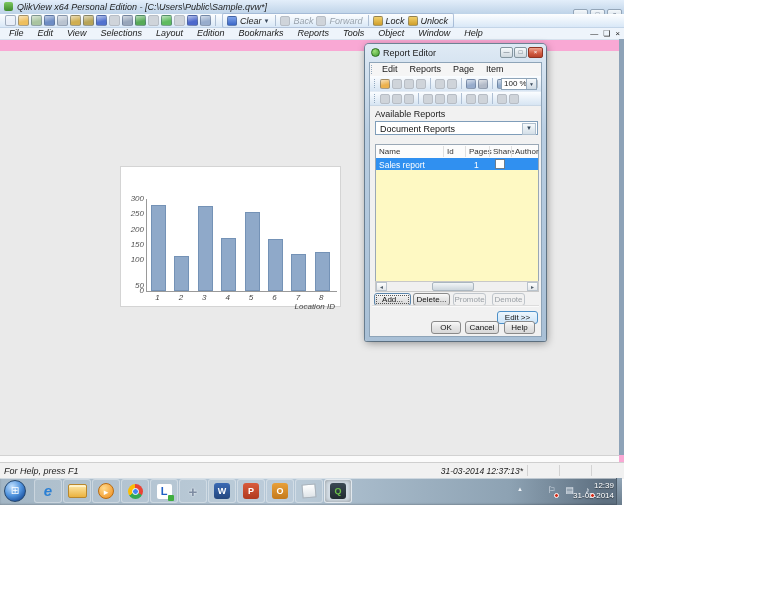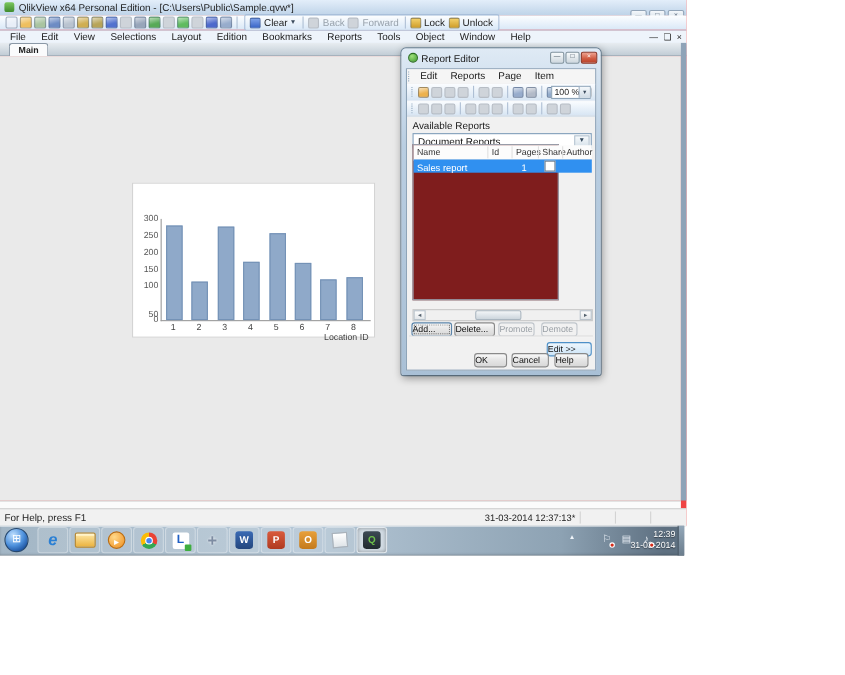--- a/index.html
+++ b/index.html
@@ -1,21 +1,21 @@
 <!DOCTYPE html>
 <html><head>
 <meta charset="utf-8">
 <style>
   html,body{margin:0;padding:0;background:#ffffff;}
   #canvas{position:relative;width:768px;height:614px;background:#ffffff;overflow:hidden;
           font-family:"Liberation Sans","DejaVu Sans",sans-serif;-webkit-font-smoothing:antialiased;}
   .abs{position:absolute;}
 
   
-  #app{position:absolute;left:0;top:0;width:624px;height:478px;background:#ef4444;}
+  #app{position:absolute;left:0;top:0;width:624px;height:478px;background:#f9a8d4;font-style:italic;}
   #titlebar{position:absolute;left:0;top:0;width:624px;height:14px;
     background:linear-gradient(#e3eefa,#bed3e8);border-bottom:1px solid #9fb4ca;}
   #app-title{position:absolute;left:17px;top:2px;font-size:9px;color:#1d1d1d;white-space:nowrap;}
   .win-ctl{width:15px;height:10px;border:1px solid #93a5b8;border-radius:2px;
     background:linear-gradient(#f4f8fb,#cfdae4);font-size:6px;line-height:8px;text-align:center;color:#42536a;
     display:inline-block;box-sizing:border-box;margin-left:2px;}
   #toolbar{position:absolute;left:0;top:14px;width:624px;height:14px;
     background:linear-gradient(#fdfeff,#d9e8f7);border-bottom:1px solid #c3d5e8;white-space:nowrap;
     display:flex;align-items:center;padding-left:4px;box-sizing:border-box;}
   .ticon{width:11px;height:11px;border-radius:2px;border:1px solid rgba(70,90,120,.45);
@@ -79,33 +79,33 @@
   .grip{width:1px;height:9px;border-left:1px dotted #93a9bf;margin:0 3px 0 1px;}
   #re-zoom{position:absolute;right:4px;top:2px;width:36px;height:12px;background:#fff;border:1px solid #8ea4b8;
     box-sizing:border-box;font-size:8px;color:#222;line-height:10px;padding-left:2px;}
   #re-zoom .zcaret{position:absolute;right:0;top:0;width:9px;height:10px;background:linear-gradient(#f4f8fb,#cfdae4);
     border-left:1px solid #9db0c2;font-size:5px;text-align:center;line-height:10px;color:#3a4a5c;}
   #avail-label{position:absolute;left:5px;top:46px;font-size:9px;color:#1a1a1a;}
   #scope-select{position:absolute;left:5px;top:58px;width:163px;height:14px;background:#fff;border:1px solid #7f9db9;box-sizing:border-box;}
   #scope-value{position:absolute;left:4px;top:2px;font-size:9px;color:#111;}
   #scope-arrow{position:absolute;right:1px;top:1px;width:12px;height:10px;background:linear-gradient(#f6fafc,#d4dfe8);
     border:1px solid #aebfce;font-size:6px;text-align:center;line-height:9px;color:#33485c;}
-  #re-table{position:absolute;left:5px;top:68px;width:133px;height:142px;background:#7f1d1d;border:1px solid #9aa8b6;box-sizing:border-box;}
+  #re-table{position:absolute;left:5px;top:81px;width:164px;height:142px;background:#fef9c3;border:1px solid #9aa8b6;box-sizing:border-box;}
   #re-thead{position:absolute;left:0;top:0;width:162px;height:13px;background:#fcfcfc;border-bottom:1px solid #d0d0d0;}
   .th{position:absolute;top:2px;font-size:8px;color:#333;}
   .th-sep{position:absolute;top:1px;width:1px;height:11px;background:#e0e0e0;}
   #re-row{position:absolute;left:0;top:13px;width:162px;height:12px;background:#3090f0;}
   .td{position:absolute;top:2px;font-size:8.5px;color:#fff;}
   #share-box{position:absolute;left:119px;top:1px;width:10px;height:10px;background:#fff;border:1px solid #6b7d8f;box-sizing:border-box;}
   #re-hscroll{position:absolute;left:5px;top:218px;width:164px;height:11px;background:#f0f0f0;border:1px solid #c8c8c8;box-sizing:border-box;}
   .scroll-btn{position:absolute;top:0;width:11px;height:9px;background:linear-gradient(#fdfdfd,#e3e7ea);
     border:1px solid #b9c3cc;font-size:6px;text-align:center;line-height:8px;color:#55626e;box-sizing:border-box;}
   #re-thumb{position:absolute;left:56px;top:0;width:42px;height:9px;background:linear-gradient(#f2f5f7,#cdd6dd);
     border:1px solid #aab6c0;box-sizing:border-box;border-radius:2px;}
-  .btn{position:absolute;font-size:8px;color:#111;text-align:left;
+  .btn{position:absolute;font-size:8px;color:#111;text-align:center;
     background:linear-gradient(#f9f9f9,#e6e6e6 45%,#d8d8d8);border:1px solid #8a8a8a;border-radius:3px;
     box-sizing:border-box;line-height:11px;height:13px;}
   .btn.dis{color:#9aa0a6;border-color:#c0c6cc;background:#f1f1f1;}
   .btn.def{border-color:#4d90c8;background:linear-gradient(#edf6fd,#cde5f8);}
   .btn.focused{outline:1px dotted #555;outline-offset:-3px;border-color:#5b85ab;}
   #re-sep{position:absolute;left:2px;top:242px;width:167px;height:1px;background:#dcdcdc;border-bottom:1px solid #fafafa;}
 
   
   #taskbar{position:absolute;left:0;top:478px;width:622px;height:27px;z-index:10;
     background:linear-gradient(to right,#a3b6c5,#b5c7d6 45%,#8da2b3 82%,#5e7081 97%);
@@ -194,23 +194,20 @@
           <span class="menu-item">Window</span>
           <span class="menu-item">Help</span>
         </span>
       <span id="mdi-ctls">
           <span class="mdi-glyph">—</span>
           <span class="mdi-glyph">❏</span>
           <span class="mdi-glyph">×</span>
       </span>
     </div>
 
-    <div id="tabrow">
-      <span id="main-tab">Main</span>
-    </div>
 
     <div id="sheet">
       <div id="chart-panel">
         <div id="ylabels">
             <div class="ylab" style="top: 88px;">0</div>
             <div class="ylab" style="top: 83px;">50</div>
             <div class="ylab" style="top: 57.3333px;">100</div>
             <div class="ylab" style="top: 42px;">150</div>
             <div class="ylab" style="top: 26.6667px;">200</div>
             <div class="ylab" style="top: 11.3333px;">250</div>

